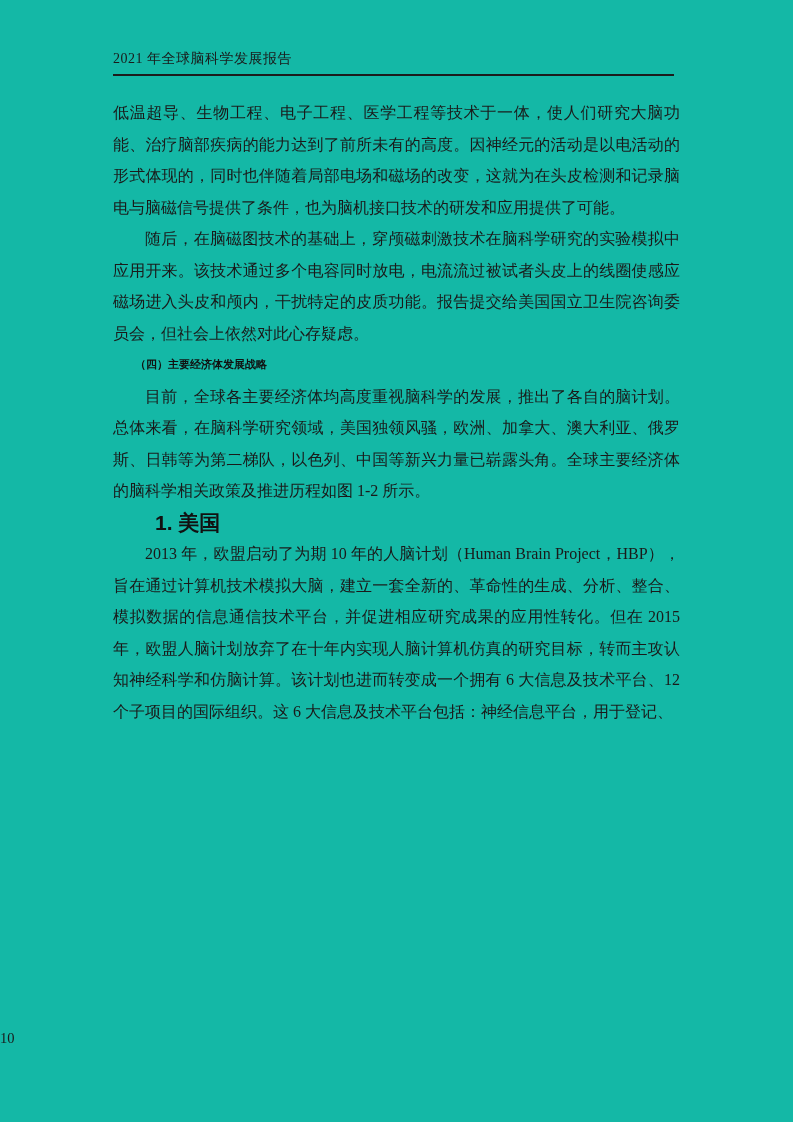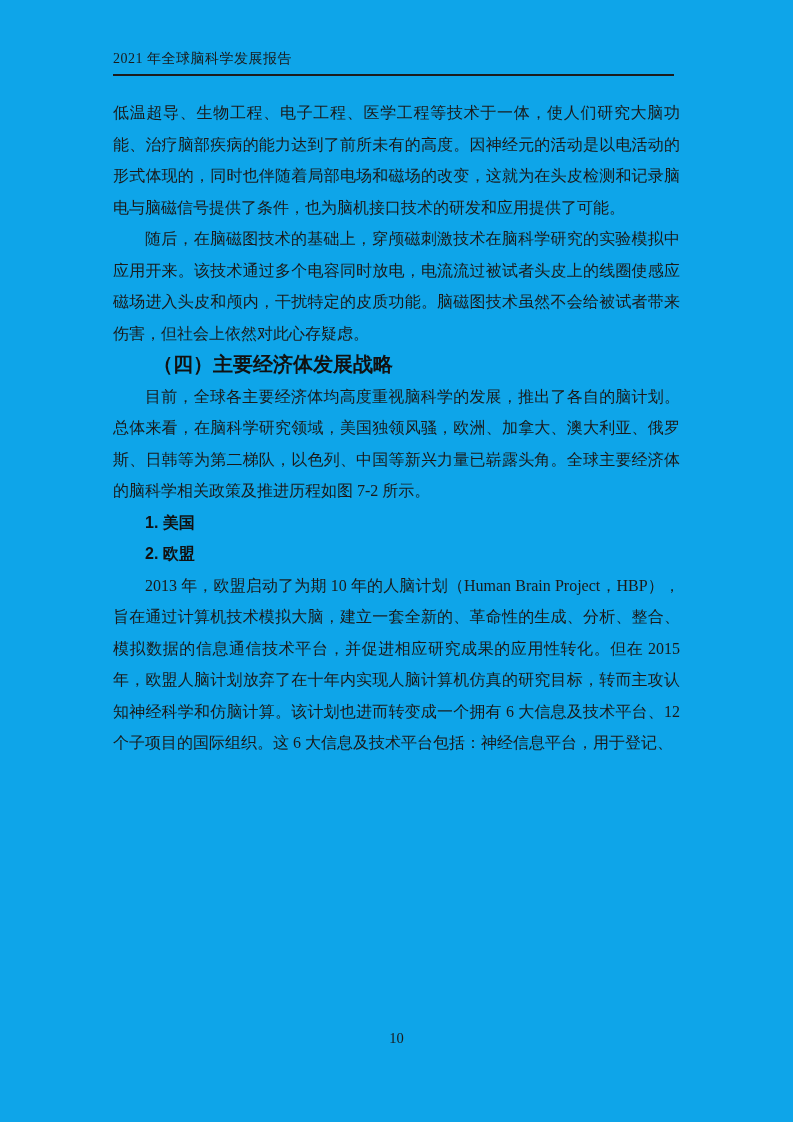--- a/index.html
+++ b/index.html
@@ -4,21 +4,21 @@
 <style>
   html, body {
     margin: 0;
     padding: 0;
     background: #ffffff;
   }
   .page {
     position: relative;
     width: 793px;
     height: 1122px;
-    background: #0ea5e9;
+    background: #14b8a6;
     color: #1a1a1a;
     overflow: hidden;
   }
   .header {
     position: absolute;
     left: 113px;
     width: 561px;
     top: 50px;
   }
   .header-title {
@@ -50,49 +50,47 @@
   }
   .heading-l1, .heading-l2 {
     margin: 0;
     font-family: "Liberation Sans", "DejaVu Sans", sans-serif;
     font-weight: bold;
     color: #111111;
     text-indent: 2em;
     text-align: left;
     line-height: 31.5px;
   }
-  .heading-l1 { font-size: 20px; }
-  .heading-l2 { font-size: 16px; }
+  .heading-l1 { font-size: 11px; }
+  .heading-l2 { font-size: 21px; }
   .footer {
     position: absolute;
     left: 0;
     width: 793px;
     top: 1030px;
-    text-align: center;
     font-family: "Liberation Serif", "DejaVu Serif", serif;
     font-size: 14.5px;
     color: #1a1a1a;
   }
 </style>
 </head>
 <body>
 
 <div class="page">
 
   <div class="header">
     <div class="header-title">2021 年全球脑科学发展报告</div>
   </div>
 
   <div class="content">
     <p class="para no-indent">低温超导、生物工程、电子工程、医学工程等技术于一体，使人们研究大脑功能、治疗脑部疾病的能力达到了前所未有的高度。因神经元的活动是以电活动的形式体现的，同时也伴随着局部电场和磁场的改变，这就为在头皮检测和记录脑电与脑磁信号提供了条件，也为脑机接口技术的研发和应用提供了可能。</p>
-    <p class="para">随后，在脑磁图技术的基础上，穿颅磁刺激技术在脑科学研究的实验模拟中应用开来。该技术通过多个电容同时放电，电流流过被试者头皮上的线圈使感应磁场进入头皮和颅内，干扰特定的皮质功能。脑磁图技术虽然不会给被试者带来伤害，但社会上依然对此心存疑虑。</p>
+    <p class="para">随后，在脑磁图技术的基础上，穿颅磁刺激技术在脑科学研究的实验模拟中应用开来。该技术通过多个电容同时放电，电流流过被试者头皮上的线圈使感应磁场进入头皮和颅内，干扰特定的皮质功能。报告提交给美国国立卫生院咨询委员会，但社会上依然对此心存疑虑。</p>
     <h3 class="heading-l1">（四）主要经济体发展战略</h3>
-    <p class="para">目前，全球各主要经济体均高度重视脑科学的发展，推出了各自的脑计划。总体来看，在脑科学研究领域，美国独领风骚，欧洲、加拿大、澳大利亚、俄罗斯、日韩等为第二梯队，以色列、中国等新兴力量已崭露头角。全球主要经济体的脑科学相关政策及推进历程如图 7-2 所示。</p>
+    <p class="para">目前，全球各主要经济体均高度重视脑科学的发展，推出了各自的脑计划。总体来看，在脑科学研究领域，美国独领风骚，欧洲、加拿大、澳大利亚、俄罗斯、日韩等为第二梯队，以色列、中国等新兴力量已崭露头角。全球主要经济体的脑科学相关政策及推进历程如图 1-2 所示。</p>
     <h4 class="heading-l2">1. 美国</h4>
-    <h4 class="heading-l2">2. 欧盟</h4>
     <p class="para">2013 年，欧盟启动了为期 10 年的人脑计划（Human Brain Project，HBP），旨在通过计算机技术模拟大脑，建立一套全新的、革命性的生成、分析、整合、模拟数据的信息通信技术平台，并促进相应研究成果的应用性转化。但在 2015 年，欧盟人脑计划放弃了在十年内实现人脑计算机仿真的研究目标，转而主攻认知神经科学和仿脑计算。该计划也进而转变成一个拥有 6 大信息及技术平台、12 个子项目的国际组织。这 6 大信息及技术平台包括：神经信息平台，用于登记、</p>
   </div>
 
   <div class="footer">
     <span>10</span>
   </div>
 
 </div>
 
 </body></html>

